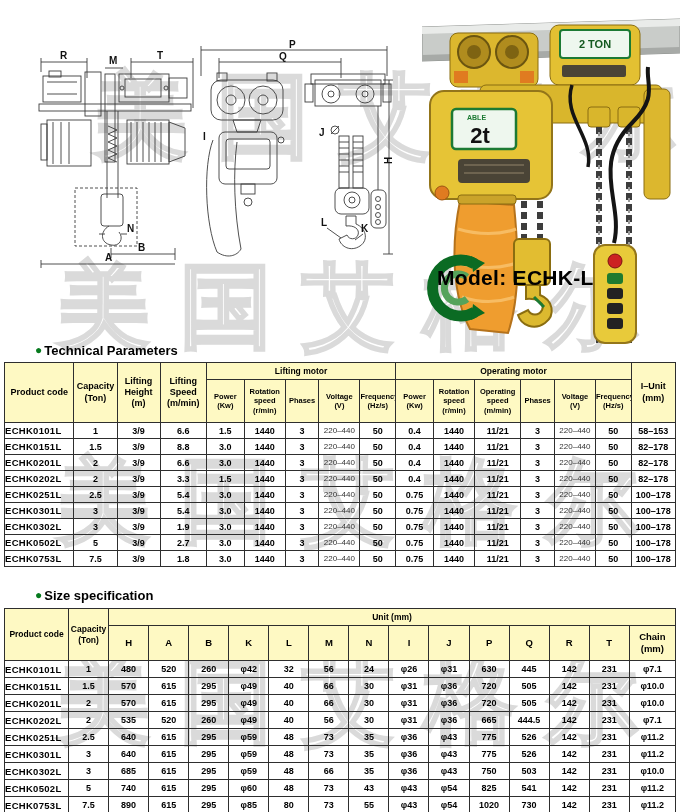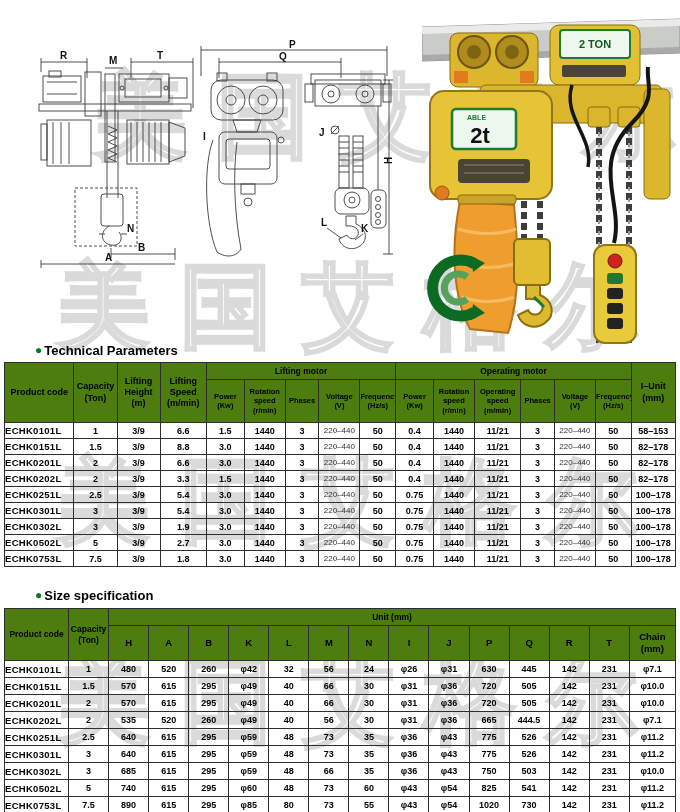--- a/index.html
+++ b/index.html
@@ -19,21 +19,21 @@
   .model-text{position:absolute;left:437px;top:266px;z-index:3;font-size:21px;font-weight:bold;
               letter-spacing:0.3px;color:#000;}
   
   .sec-heading{position:absolute;left:7px;z-index:2;font-size:13px;font-weight:bold;margin-left:28px;}
   .sec-heading .dot{color:#067a1e;font-size:12px;margin-right:2px;vertical-align:1px;}
   
   table{position:absolute;left:4px;border-collapse:collapse;table-layout:fixed;z-index:2;
         width:672px;background:transparent;}
   th,td{border:1px solid #2e2e2e;text-align:center;vertical-align:middle;padding:0;
         font-weight:bold;color:#000;overflow:hidden;}
-  th{background:#4d7c0f;font-size:7.5px;line-height:1.25;white-space:pre-line;}
+  th{background:#fef9c3;font-size:7.5px;line-height:1.25;white-space:pre-line;}
   th.mainh{font-size:9px;}
   th.groupth{font-size:8.5px;height:16px;}
   th.scol{font-size:9.5px;}
   td{font-size:9px;height:15px;background:transparent;}
   td.pcode{font-size:9.5px;text-align:left;letter-spacing:0.3px;}
   #tech-table td:nth-child(8),#tech-table td:nth-child(14){font-size:8px;color:#333;font-weight:normal;}
   #tech-table{top:362px;}
   #size-table{top:608px;}
   #size-table td{height:16px;}
   #tech-table thead tr:nth-child(2) th{height:42px;}
@@ -238,20 +238,21 @@
     <rect x="185" y="298" width="16" height="11" rx="3" fill="#222"></rect>
     <rect x="185" y="313" width="16" height="11" rx="3" fill="#222"></rect>
   </svg>
 
   <svg style="left:421px;top:246px;" width="66" height="86" viewBox="0 0 66 86">
     <path d="M54,18 A28,28 0 1 0 54,66" fill="none" stroke="#0b6b23" stroke-width="11"></path>
     <polygon points="50,10 64,17 52,26" fill="#0b6b23"></polygon>
     <polygon points="50,74 64,67 52,58" fill="#0b6b23"></polygon>
     <path d="M46,31 A14,14 0 1 0 46,53" fill="none" stroke="#55a35b" stroke-width="7"></path>
   </svg>
+  <div class="model-text">Model: ECHK-L</div>
 
   <div class="sec-heading" style="top:343px;">
     <span class="dot">●</span><span>Technical Parameters</span>
   </div>
 
   <table id="tech-table">
     <colgroup>
       <col style="width:66px">
         <col style="width:41px">
         <col style="width:41px">
@@ -651,21 +652,21 @@
         </tr>
         <tr>
           <td class="pcode">ECHK0502L</td>
           <td class="">5</td>
           <td class="">740</td>
           <td class="">615</td>
           <td class="">295</td>
           <td class="">φ60</td>
           <td class="">48</td>
           <td class="">73</td>
-          <td class="">60</td>
+          <td class="">43</td>
           <td class="">φ43</td>
           <td class="">φ54</td>
           <td class="">825</td>
           <td class="">541</td>
           <td class="">142</td>
           <td class="">231</td>
           <td class="">φ11.2</td>
         </tr>
         <tr>
           <td class="pcode">ECHK0753L</td>

